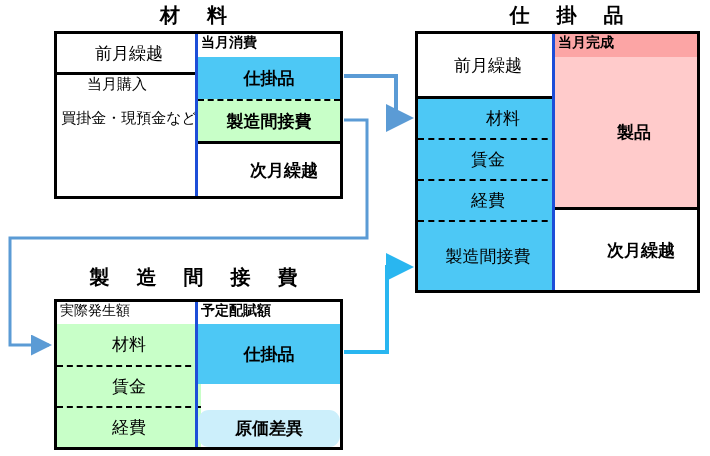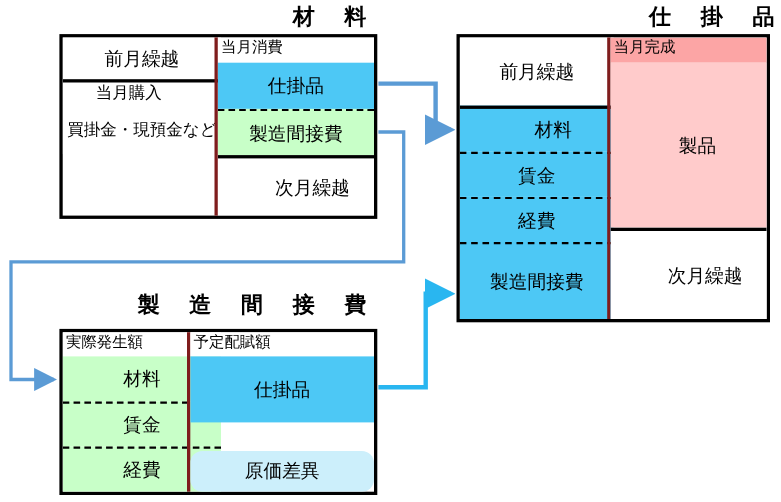--- a/index.html
+++ b/index.html
@@ -9,33 +9,33 @@
     font-family:"DejaVu Sans","Liberation Sans",sans-serif;
     position:relative;overflow:hidden;
     color:#000;
   }
   .stage{position:absolute;left:0;top:0;width:710px;height:456px;}
 
   
   .tbox{position:absolute;box-sizing:border-box;border:3px solid #000;background:#fff;}
   .col{position:absolute;top:0;bottom:0;box-sizing:border-box;overflow:hidden;}
   .col.left{left:0;}
-  .col.right{right:0;border-left:3px solid #7f1d1d;}
+  .col.right{right:0;border-left:3px solid #1d4ed8;font-weight:bold;}
 
   .cell{position:absolute;left:0;right:0;box-sizing:border-box;
         display:flex;align-items:center;justify-content:center;
         font-size:17px;white-space:nowrap;}
   .cell.hdr{justify-content:flex-start;align-items:flex-start;
         font-size:14px;padding-left:3px;padding-top:0px;}
   .cell.solidtop{border-top:3px solid #000;padding-left:30px;}
   .cell.dashtop{border-top:2px dashed #000;}
 
   
   .title{position:absolute;font-weight:bold;font-size:20px;
-         letter-spacing:10px;text-align:right;white-space:nowrap;}
+         letter-spacing:10px;text-align:center;white-space:nowrap;}
 
   
   .wires{position:absolute;left:0;top:0;width:710px;height:456px;pointer-events:none;}
 </style>
 </head>
 <body>
 
 <div class="stage">
 
   <div class="title" style="left:54px;top:2px;width:289px;">材 料</div>
@@ -73,21 +73,21 @@
 
   <div class="title" style="left:54px;top:264px;width:289px;">製 造 間 接 費</div>
 
   <div class="tbox" style="left:54px;top:299px;width:289px;height:151px;">
     <div class="col left" style="width:144px;">
       <div class="cell hdr" style="top:0px;height:22px;background:#FFFFFF;">実際発生額</div>
       <div class="cell" style="top:22px;height:41px;background:#C8FFC8;">材料</div>
       <div class="cell dashtop" style="top:63px;height:41px;background:#C8FFC8;">賃金</div>
       <div class="cell dashtop" style="top:104px;height:41px;background:#C8FFC8;">経費</div>
     </div>
-    <div class="col right" style="width:170px;">
+    <div class="col right" style="width:145px;">
       <div class="cell hdr" style="top:0px;height:22px;background:#FFFFFF;">予定配賦額</div>
       <div class="cell" style="top:22px;height:60px;background:#4DC8F5;">仕掛品</div>
       <div class="cell" style="top:108px;height:37px;background:#CCEFFB;border-radius:11px;">原価差異</div>
     </div>
   </div>
 
   <svg class="wires" viewBox="0 0 710 456" width="710" height="456">
     <defs>
       <marker id="ah-blue" markerWidth="7" markerHeight="7" refX="6" refY="3.5" orient="auto" markerUnits="strokeWidth">
         <path d="M0,0 L7,3.5 L0,7 z" fill="#5B9BD5"></path>

